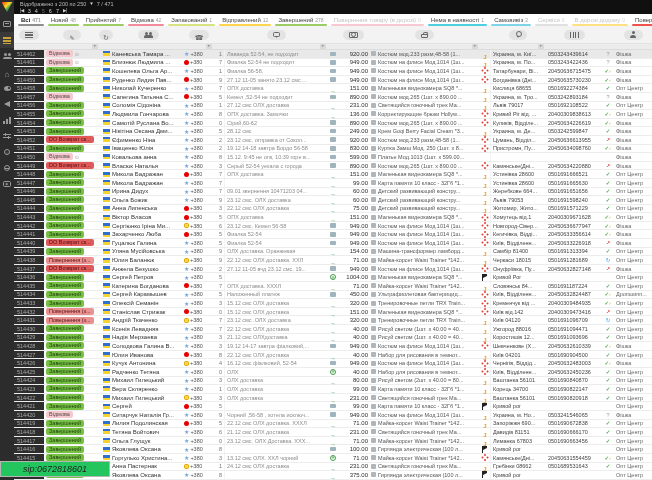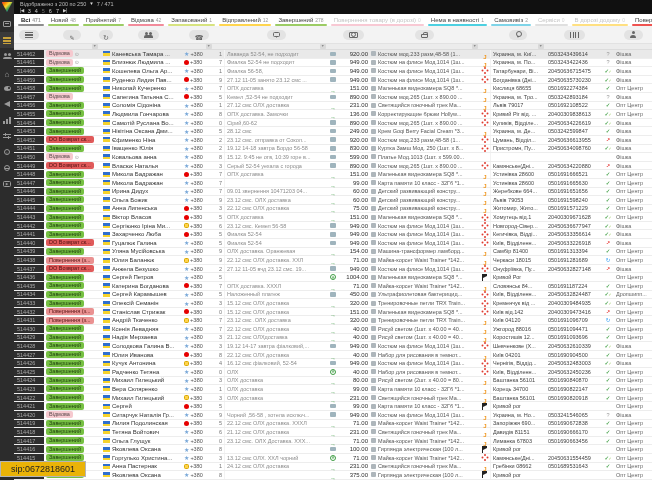--- a/index.html
+++ b/index.html
@@ -126,21 +126,21 @@
   .c-track{width:56px;font-size:5.5px;color:#444;white-space:nowrap;overflow:hidden;padding-left:2px;flex:none;height:100%;display:flex;align-items:center;}
   .c-tstat{width:12px;display:flex;justify-content:center;align-items:center;font-size:5.5px;flex:none;height:100%;}
   .ts-ok::before{content:"✓";color:#43a047;font-weight:bold;}
   .ts-ok2::before{content:"✓";color:#43a047;font-weight:bold;}
   .ts-ok2::after{content:"✓";color:#9ccc65;font-size:4px;margin-left:-1px;}
   .ts-q::before{content:"?";color:#999;}
   .ts-fail::before{content:"-*";color:#e53935;font-weight:bold;letter-spacing:-0.5px;}
   .ts-ref::before{content:"↻";color:#42a5f5;}
   .c-src{width:38px;font-size:5.5px;color:#666;white-space:nowrap;overflow:hidden;padding-left:2px;flex:none;height:100%;display:flex;align-items:center;}
 
-  .tooltip{position:absolute;left:0;bottom:3px;background:#eab308;border:1px solid #b5b5b5;padding:2px 10px;font-size:9px;color:#222;z-index:10;}
+  .tooltip{position:absolute;left:0;bottom:3px;background:#22c55e;border:1px solid #b5b5b5;padding:2px 22px;font-size:9px;color:#222;z-index:10;font-style:italic;}
 </style>
 </head>
 <body>
 
 <div class="app">
 
   <div class="sidebar">
     <div class="logo"></div>
     <div class="side-item">
         <span class="g-term"></span>

